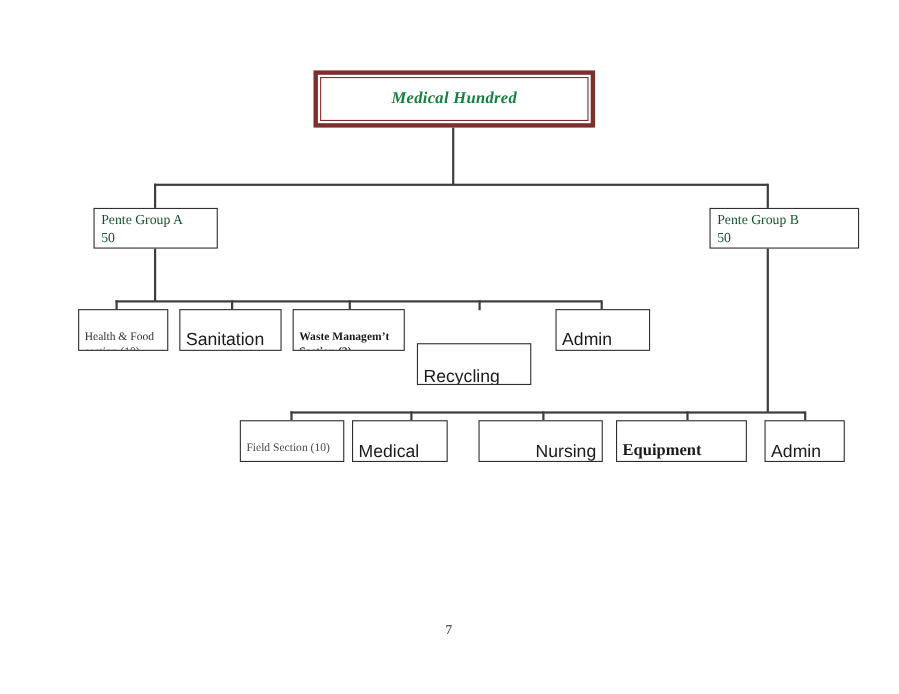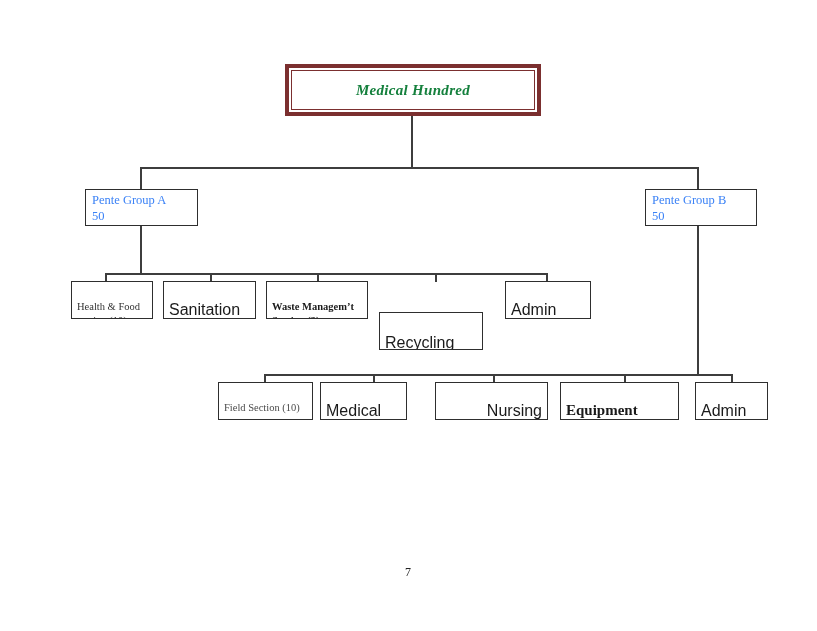--- a/index.html
+++ b/index.html
@@ -25,25 +25,25 @@
     width:100%;height:100%;border:1.5px solid var(--title-border);
     display:flex;align-items:center;justify-content:center;
   }
   .title-text{
     font-family:"Liberation Serif",serif;font-style:italic;font-weight:bold;
     font-size:15px;color:#15803d;letter-spacing:.3px;
   }
   
   .group-box{
     position:absolute;height:37px;border:1.3px solid var(--box-border);background:#fff;
-    font-family:"Liberation Serif",serif;font-size:12.5px;color:#3b82f6;
+    font-family:"Liberation Serif",serif;font-size:12.5px;color:#14532d;
     padding:2px 6px;line-height:1.28;
   }
   .group-a{left:85px;top:189px;width:113px;}
-  .group-b{left:645px;top:189px;width:112px;}
+  .group-b{left:645px;top:189px;width:136px;}
   
   .sec{
     position:absolute;border:1.5px solid var(--box-border);background:#fff;
     font-size:10.5px;color:#1a1a1a;padding:18px 5px;line-height:1.3;
     white-space:pre-wrap;overflow:hidden;
   }
   .row-a{top:281px;height:38px;}
   .row-b{top:382px;height:31px;}
   .serif{font-family:"Liberation Serif",serif;}
   .sans{font-family:Liberation Sans, sans-serif;font-size:16px;}

